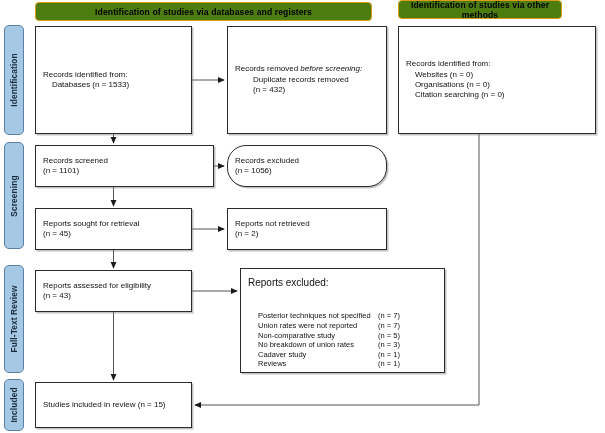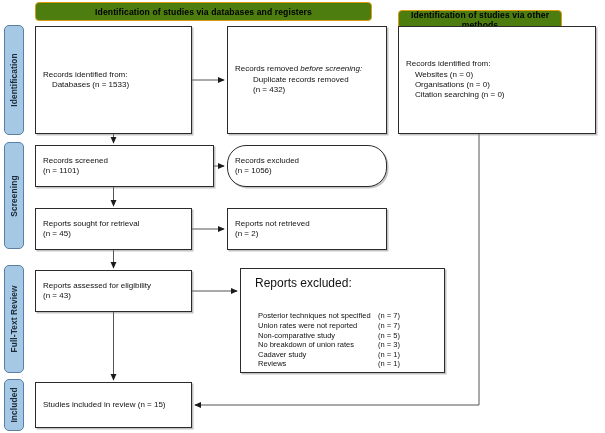--- a/index.html
+++ b/index.html
@@ -16,21 +16,21 @@
     background:#4d7c0f;
     border:1px solid #d99b12;
     border-radius:4px;
     display:flex;align-items:center;justify-content:center;
     font-size:8.6px;font-weight:bold;letter-spacing:.1px;
     color:#000;
     box-sizing:border-box;
     text-align:center;
   }
   #banner-db{left:35px;top:2px;width:337px;height:19px;}
-  #banner-other{left:398px;top:10px;width:164px;height:19px;}
+  #banner-other{left:398px;top:0;width:164px;height:19px;}
 
   
   .phase{
     position:absolute;left:4px;width:20px;
     background:#a5c8e4;
     border:1px solid #5a7fa5;
     border-radius:5px;
     box-sizing:border-box;
     display:flex;align-items:center;justify-content:center;
   }
@@ -68,21 +68,21 @@
   #box-other-identified  {left:398px;top:26px;  width:198px; height:108px;}
   #box-screened          {left:35px; top:145px; width:179px; height:42px;}
   #box-excluded          {left:227px;top:145px; width:160px; height:42px;border-radius:19px;}
   #box-sought            {left:35px; top:208px; width:157px; height:42px;}
   #box-notretrieved      {left:227px;top:208px; width:160px; height:42px;}
   #box-assessed          {left:35px; top:270px; width:157px; height:42px;}
   #box-reports-excluded  {left:240px;top:268px; width:205px; height:105px;}
   #box-included          {left:35px; top:382px; width:157px; height:46px;}
 
   
-  .excl-title{font-size:12px;line-height:10.4px;color:#111;margin-left:7px;}
+  .excl-title{font-size:10px;line-height:10.4px;color:#111;}
   .excl-list{margin-top:23px;}
   .excl-row{display:flex;font-size:7.5px;line-height:9.6px;color:#111;}
   .excl-reason{width:130px;padding-left:10px;box-sizing:border-box;white-space:nowrap;}
   .excl-n{white-space:nowrap;}
 
   
   #connectors{position:absolute;left:0;top:0;width:605px;height:433px;pointer-events:none;}
 </style>
 </head>
 <body>

